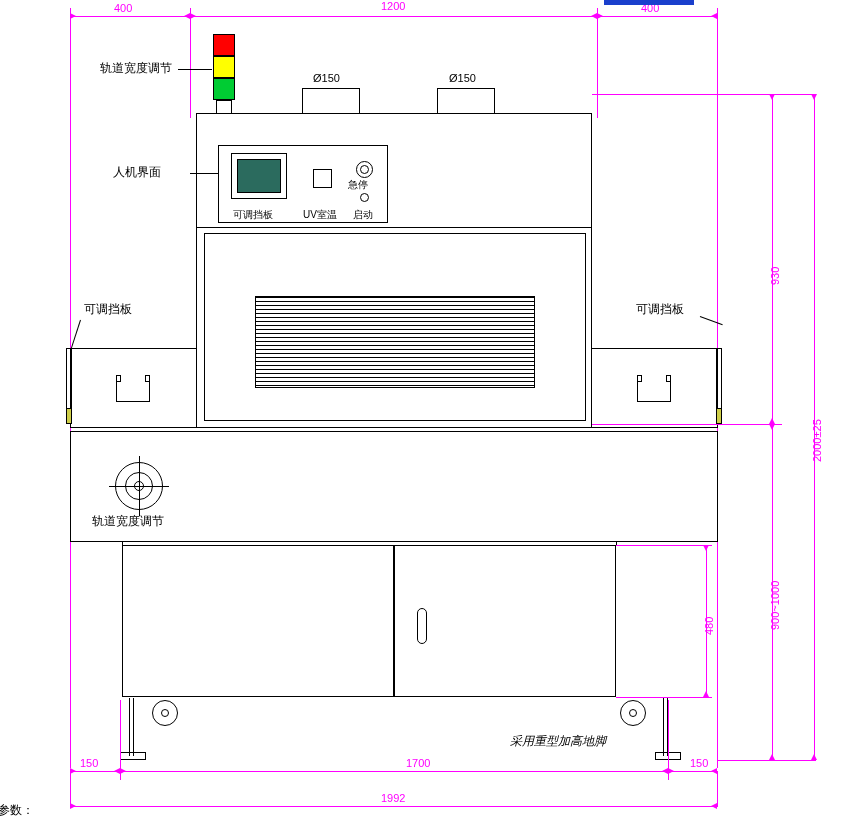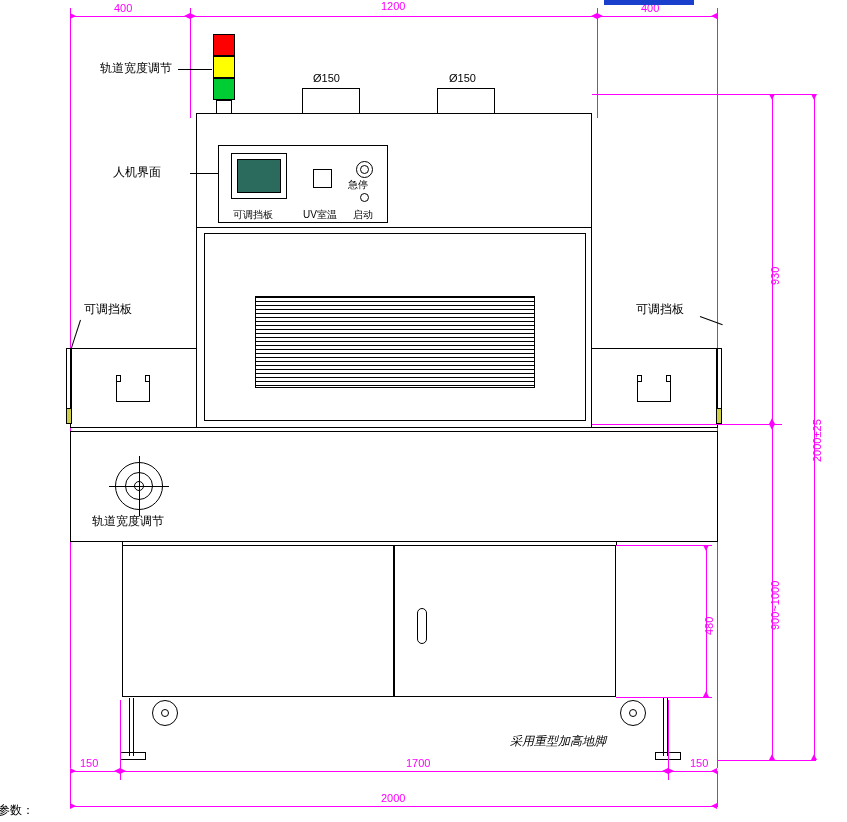--- a/index.html
+++ b/index.html
@@ -174,19 +174,19 @@
 
   <div class="dimtxt" style="left:80px;top:757px;">150</div>
   <div class="dimtxt" style="left:366px;top:757px;margin-left:40px;">1700</div>
   <div class="dimtxt" style="left:690px;top:757px;">150</div>
 
   <div class="mline-h" style="left:70px;top:806px;width:648px;"></div>
   <div class="arrow ar-right" style="left:70px;top:803px;"></div>
   <div class="arrow ar-left" style="left:711px;top:803px;"></div>
   <div class="mline-v" style="left:70px;top:771px;height:36px;"></div>
   <div class="mline-v" style="left:717px;top:771px;height:36px;"></div>
-  <div class="dimtxt" style="left:381px;top:792px;">2000</div>
+  <div class="dimtxt" style="left:381px;top:792px;">1992</div>
 
   <div class="cntxt" style="left:-2px;top:804px;">参数：</div>
 
   <div class="abs" style="left:604px;top:0px;width:90px;height:5px;background:#1a3fcc;"></div>
 
 </div>
 
 </body></html>

